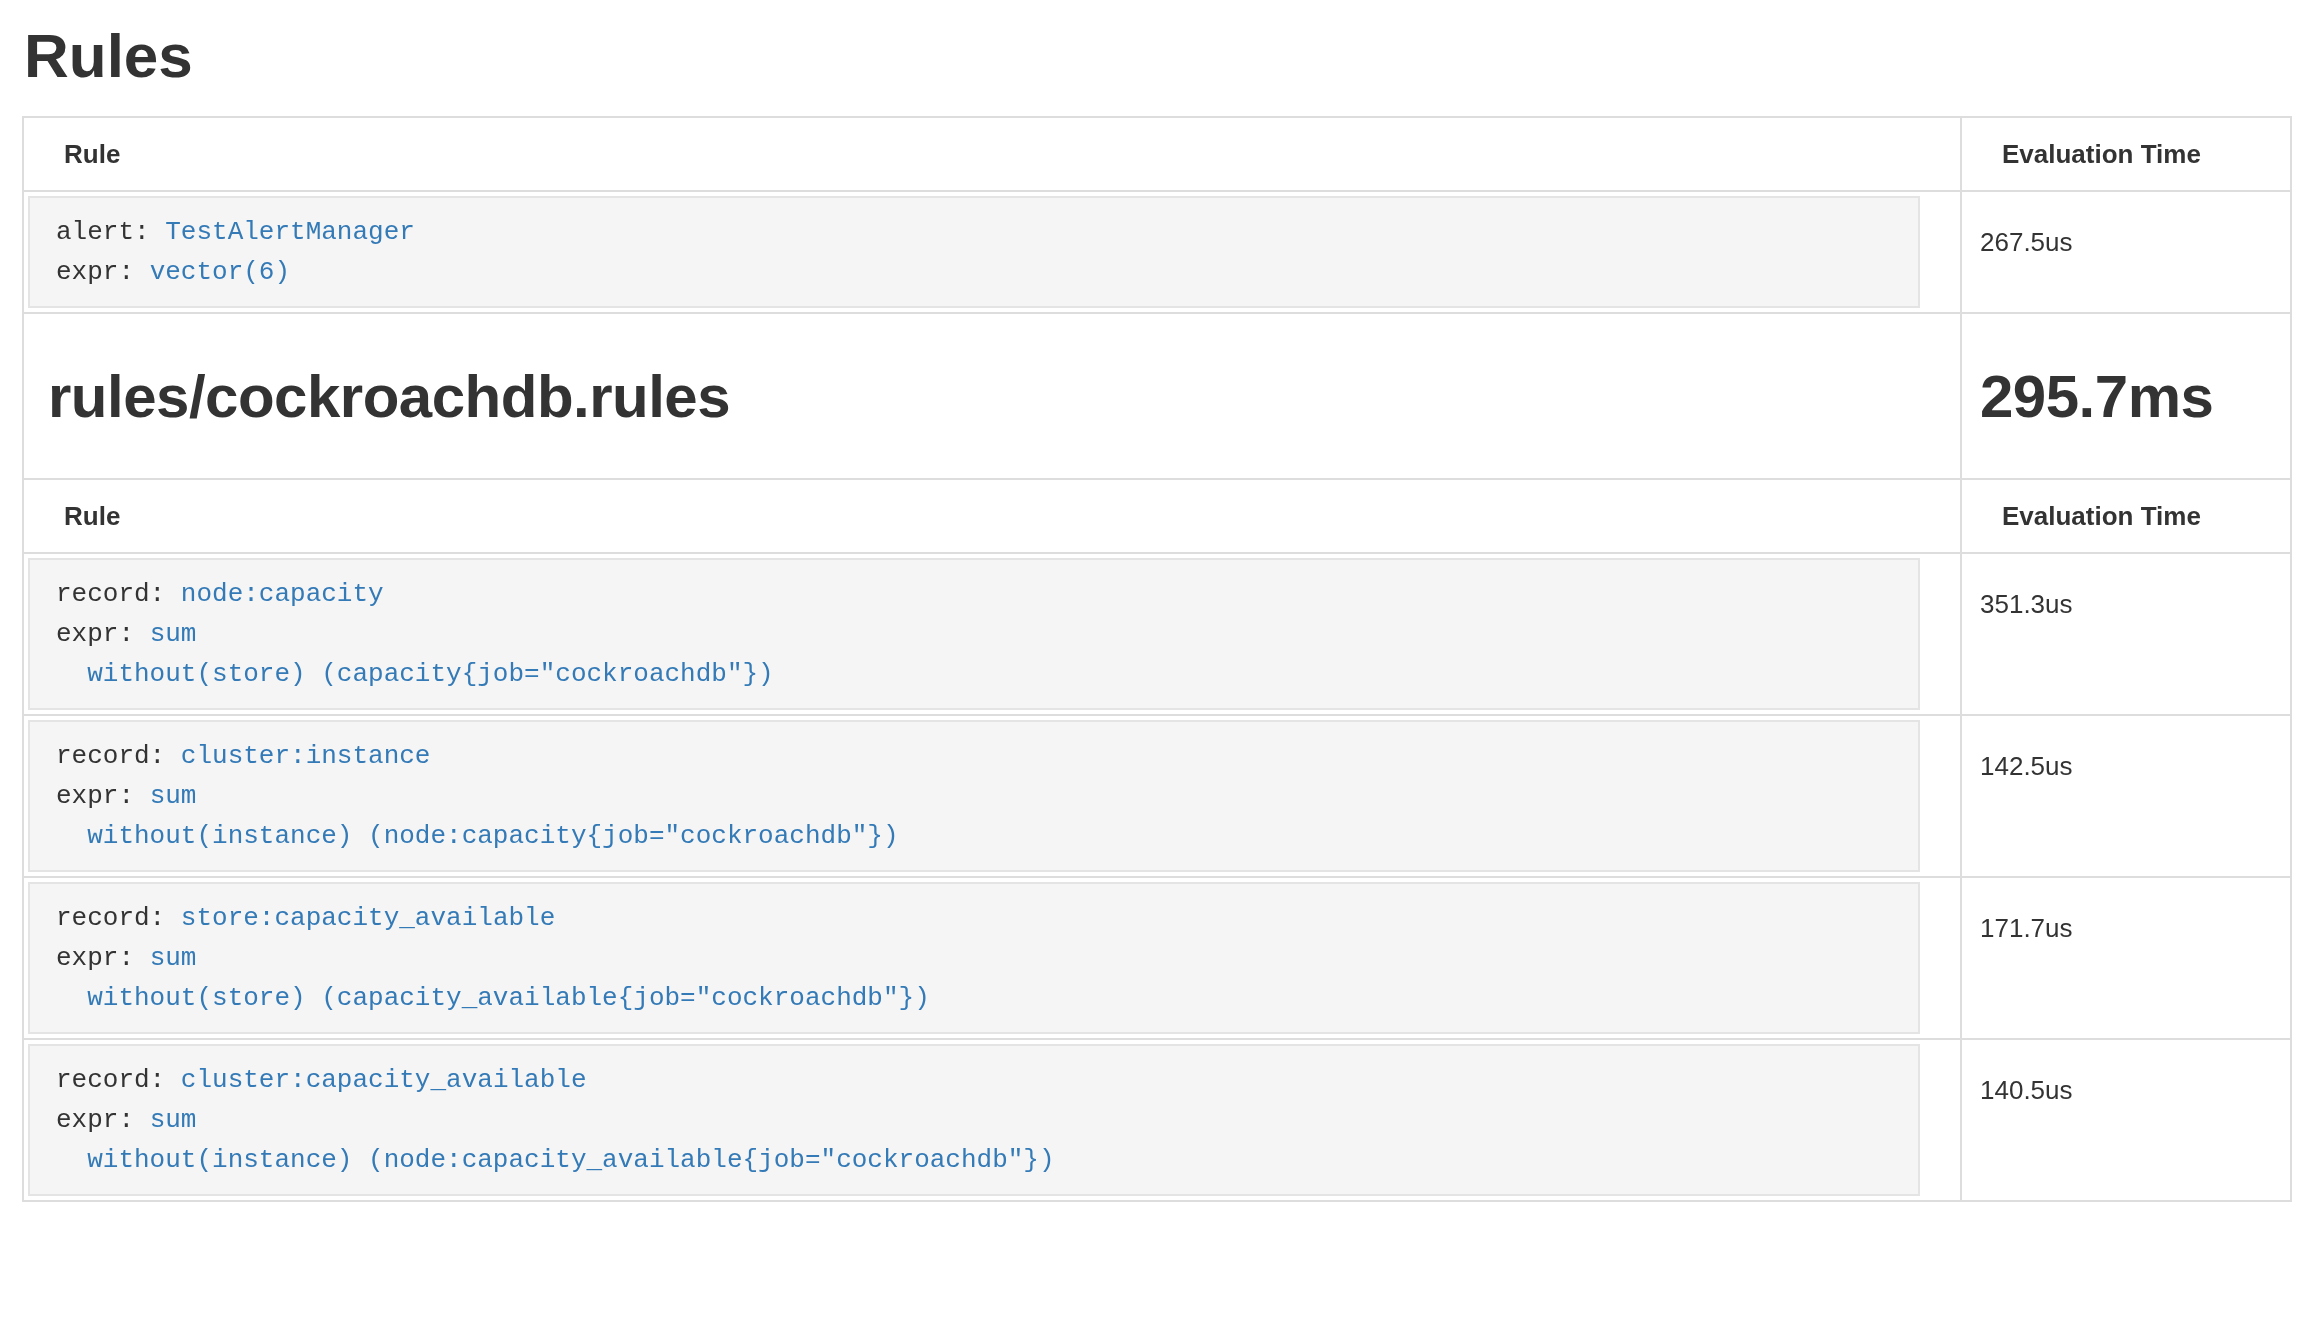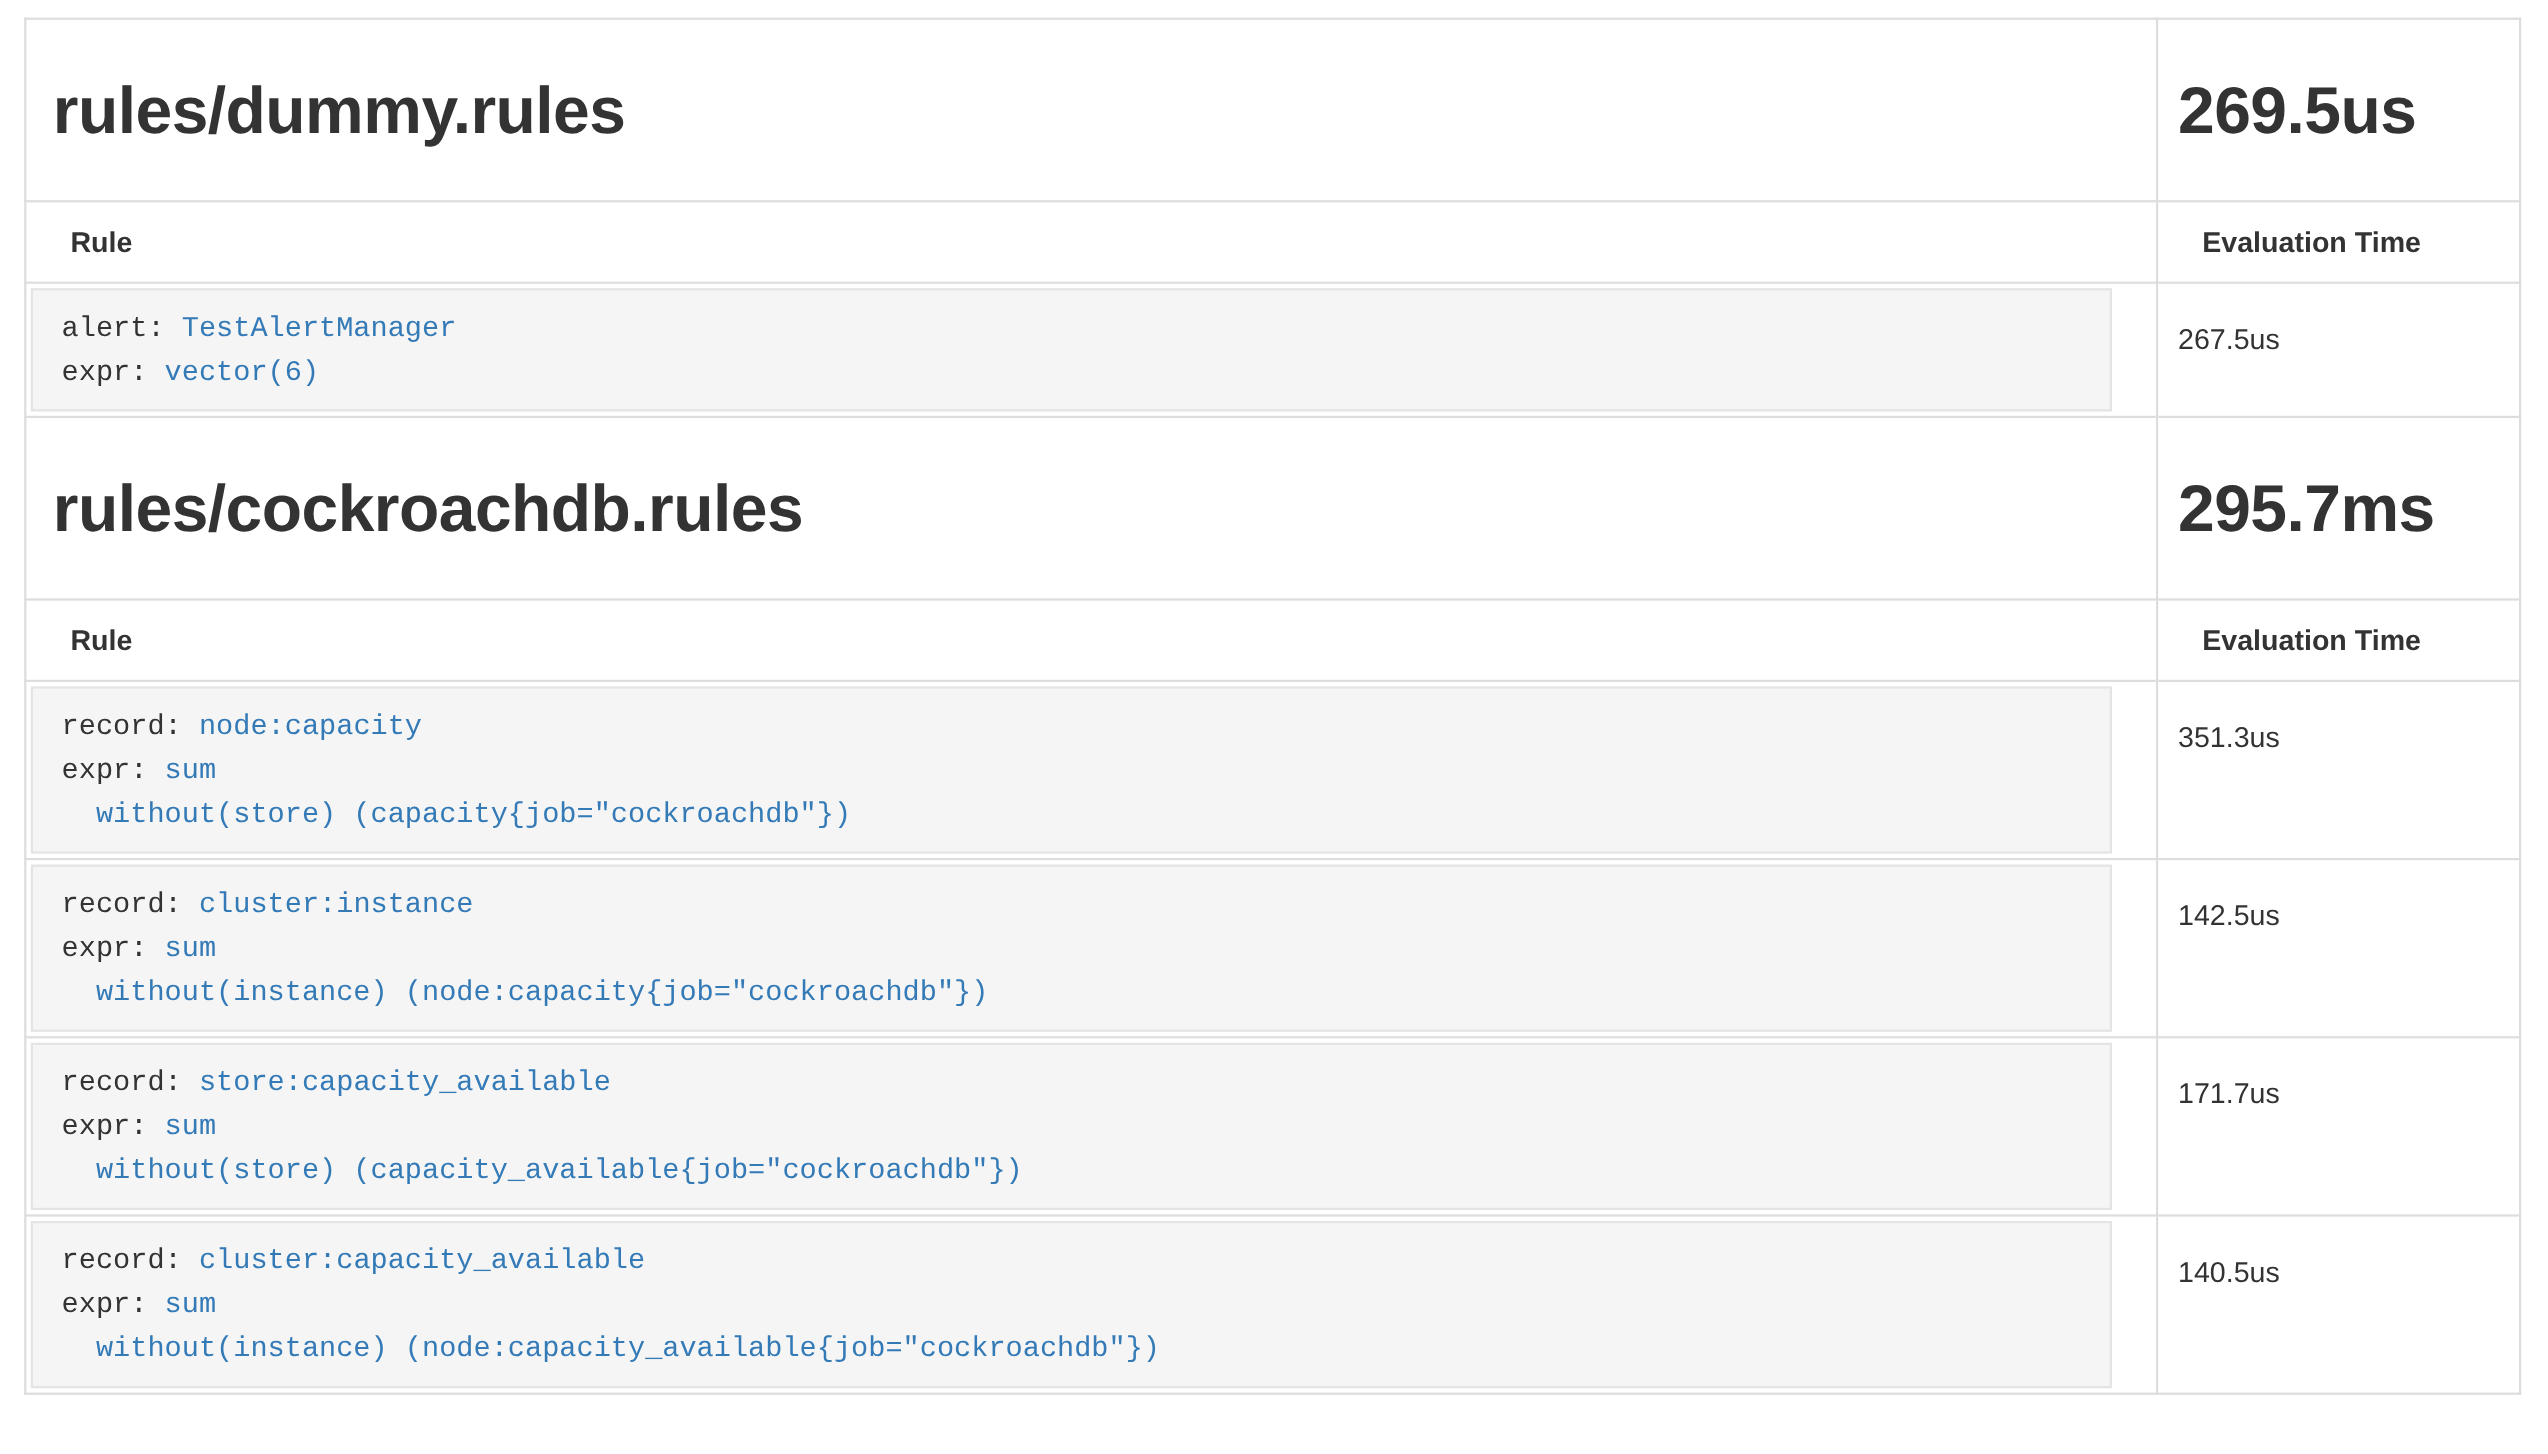--- a/index.html
+++ b/index.html
@@ -80,34 +80,27 @@
     font-size: 26px;
     color: #333;
     padding: 35px 18px;
     vertical-align: top;
   }
 </style>
 </head>
 <body>
 
 <div class="page">
+  <h1 class="page-title">Rules</h1>
   <table class="rules-table">
     <colgroup>
       <col class="col-rule">
       <col class="col-time">
     </colgroup>
   <tbody>
-        <tr class="group-row">
-          <td class="group-name-cell">
-            <h2 class="group-title">rules/dummy.rules</h2>
-          </td>
-          <td class="group-time-cell">
-            <h2 class="group-time">269.5us</h2>
-          </td>
-        </tr>
         <tr class="colheader-row">
           <td class="col-header-cell">Rule</td>
           <td class="col-header-cell">Evaluation Time</td>
         </tr>
         <tr class="rule-row">
           <td class="rule-cell">
             <pre><span>alert: </span><a class="code-link">TestAlertManager</a>
 <span>expr: </span><a class="code-link">vector(6)</a></pre>
           </td>
           <td class="time-cell">267.5us</td>

